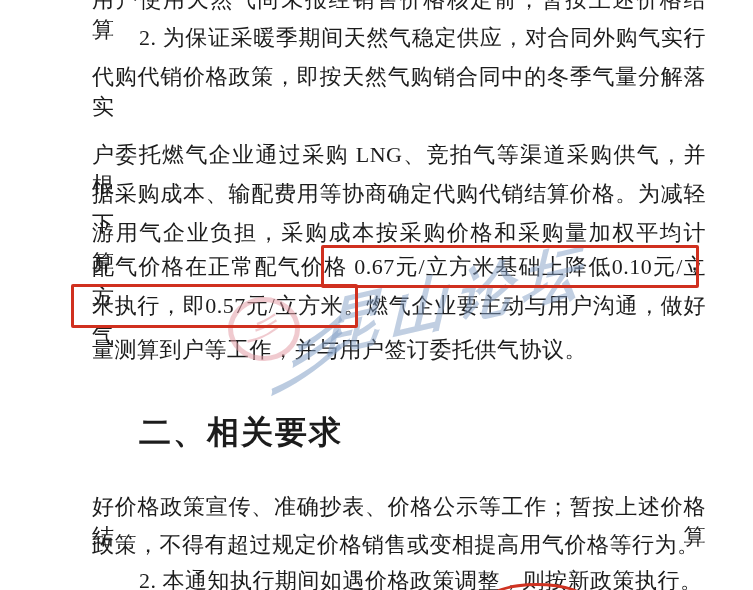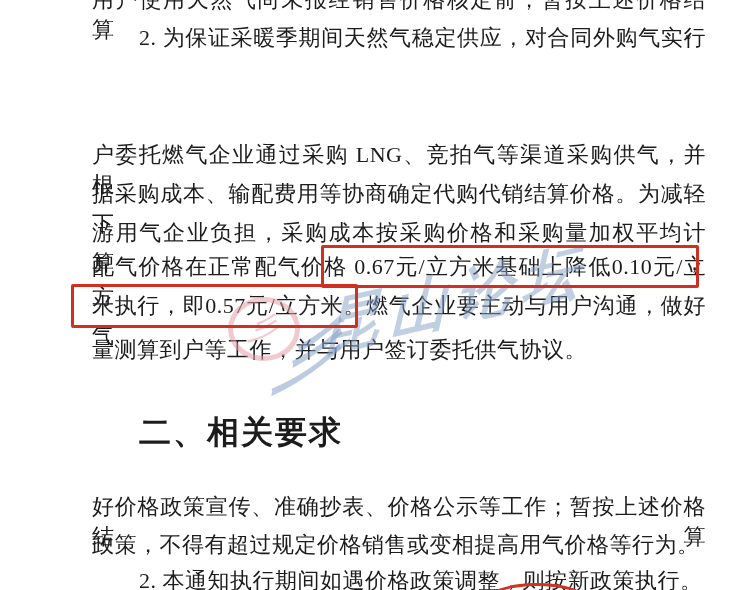--- a/index.html
+++ b/index.html
@@ -96,20 +96,21 @@
     font-style:italic;
   }
 </style>
 </head>
 <body>
 
 <div class="page">
 
   <div class="line justify" style="top:-15px">用户使用天然气尚未报经销售价格核定前，暂按上述价格结算。</div>
   <div class="line justify indent" style="top:23px">2. 为保证采暖季期间天然气稳定供应，对合同外购气实行</div>
+  <div class="line justify" style="top:62px">代购代销价格政策，即按天然气购销合同中的冬季气量分解落实</div>
   <div class="line justify" style="top:140px">户委托燃气企业通过采购 LNG、竞拍气等渠道采购供气，并根</div>
   <div class="line justify" style="top:179px">据采购成本、输配费用等协商确定代购代销结算价格。为减轻下</div>
   <div class="line justify" style="top:218px">游用气企业负担，采购成本按采购价格和采购量加权平均计算，</div>
   <div class="line justify" style="top:252px">配气价格在正常配气价格 0.67元/立方米基础上降低0.10元/立方</div>
   <div class="line justify" style="top:291px">米执行，即0.57元/立方米。燃气企业要主动与用户沟通，做好气</div>
   <div class="line" style="top:335px">量测算到户等工作，并与用户签订委托供气协议。</div>
   <div class="line heading" style="top:373px">二、相关要求</div>
   <div class="line justify" style="top:492px">好价格政策宣传、准确抄表、价格公示等工作；暂按上述价格结算</div>
   <div class="line" style="top:530px">政策，不得有超过规定价格销售或变相提高用气价格等行为。</div>
   <div class="line indent" style="top:566px">2. 本通知执行期间如遇价格政策调整，则按新政策执行。</div>

